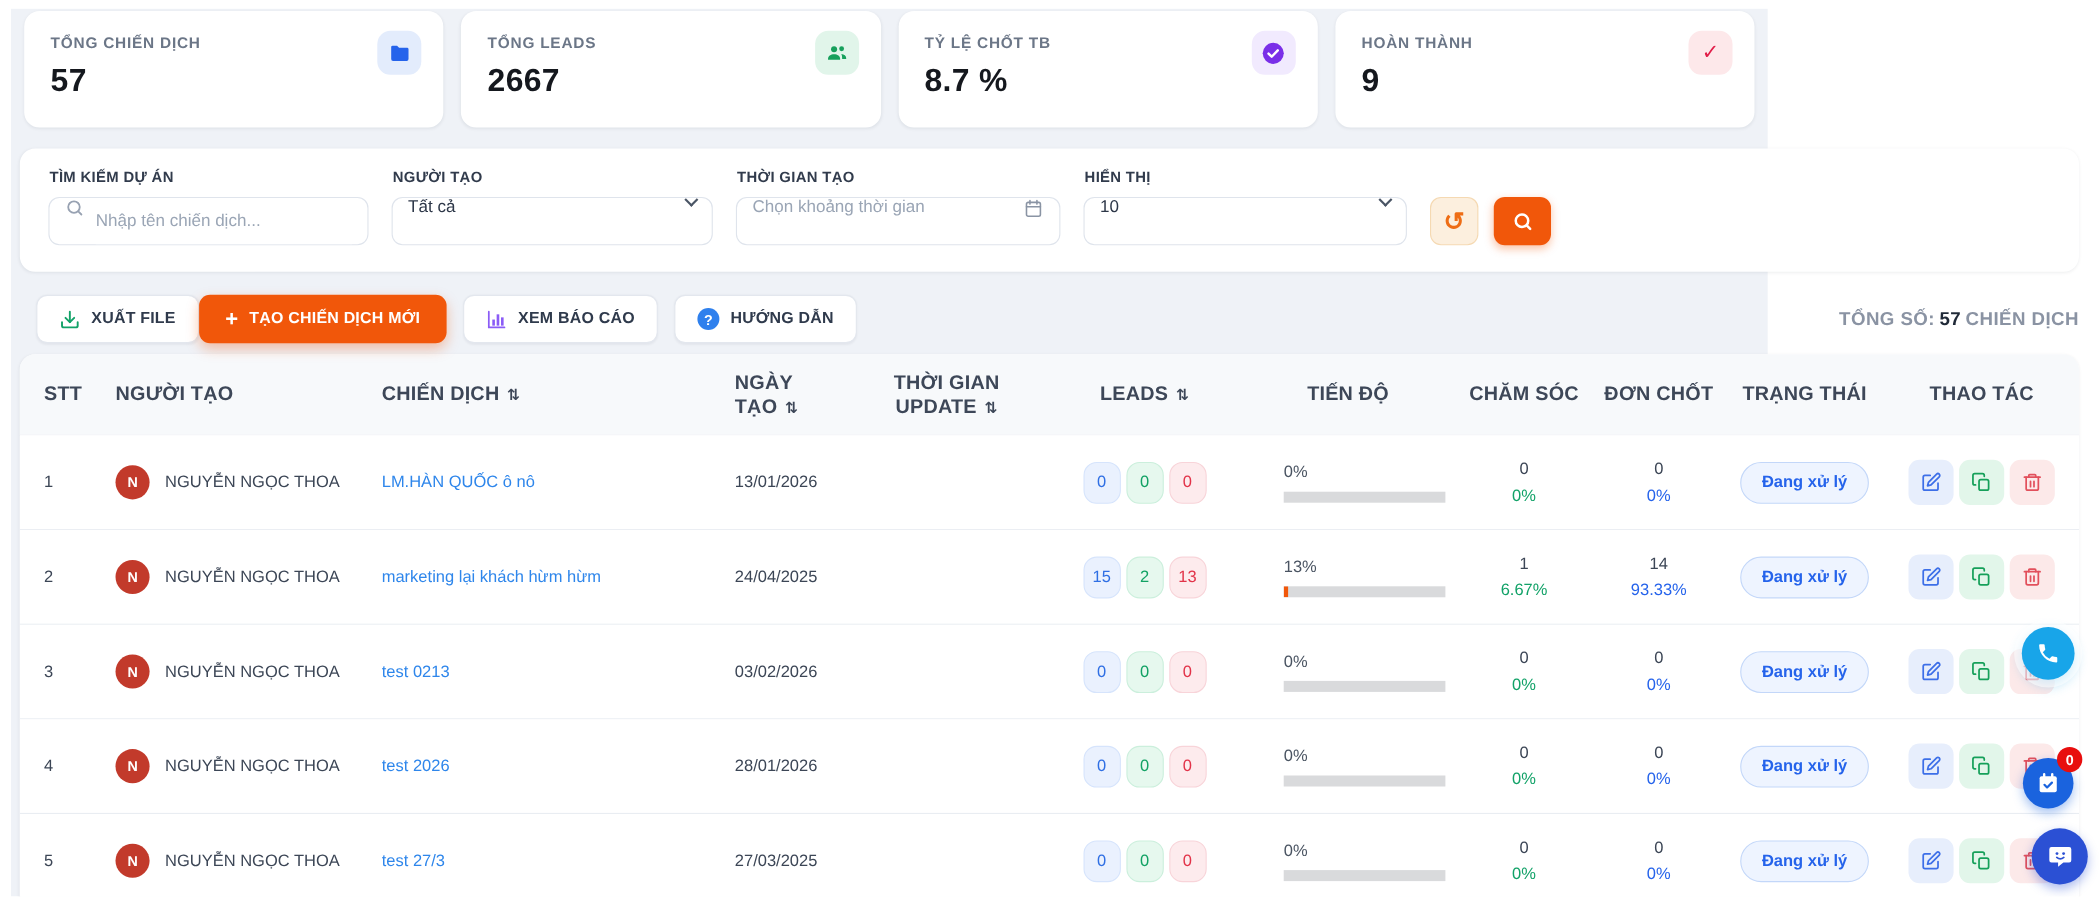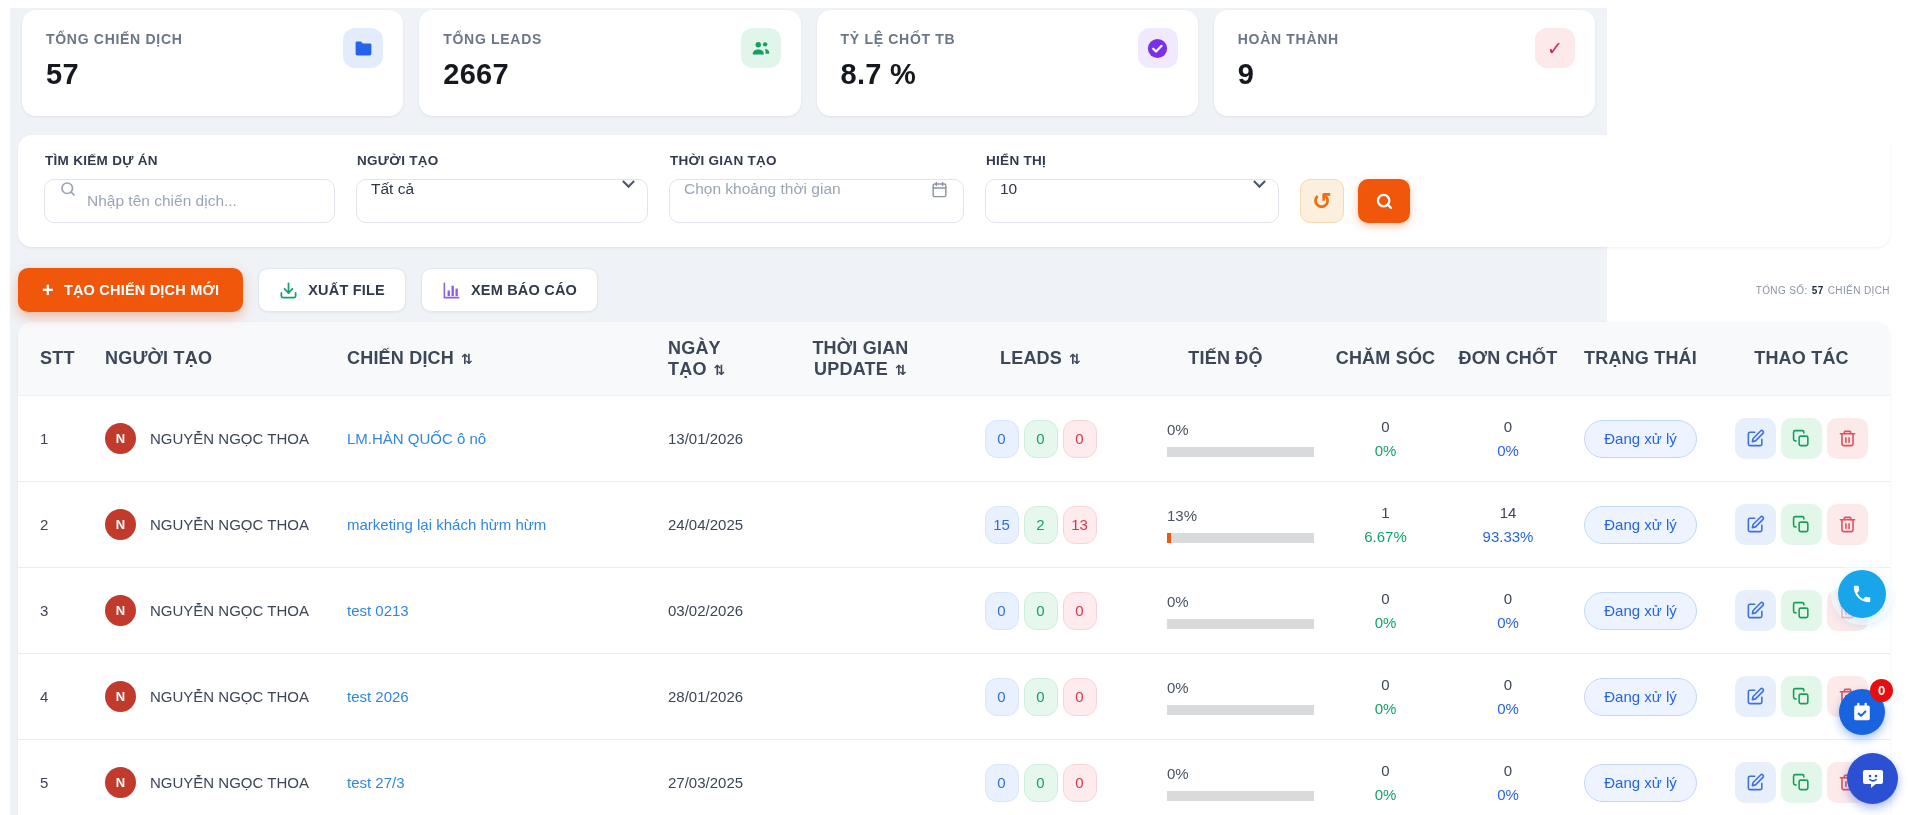--- a/index.html
+++ b/index.html
@@ -49,21 +49,21 @@
          font-weight:700; font-size:14.5px; letter-spacing:.2px; border:none;
          font-family:"Liberation Sans","DejaVu Sans",sans-serif; }
   .btn-create { background:#F1570A; color:#fff; padding:0 24px;
                 box-shadow:0 5px 12px rgba(241,87,10,.35); }
   .plus-icon::after { content:"+"; font-size:20px; font-weight:700; line-height:1; }
   .btn-light { background:#fff; color:#2F3A4C; border:1.5px solid #E3E7EE; padding:0 20px; margin-left:15px;
                box-shadow:0 1px 2px rgba(15,23,42,.05); }
   .q-circle { width:20px; height:20px; border-radius:50%; background:#2F80ED; color:#fff; font-size:13px;
               font-weight:700; display:flex; align-items:center; justify-content:center; }
   .q-circle::after { content:"?"; }
-  .total-text { margin-left:auto; font-size:10px; font-weight:400; color:#8A93A3; letter-spacing:.4px; }
+  .total-text { margin-left:auto; font-size:17px; font-weight:700; color:#8A93A3; letter-spacing:.4px; }
   .total-text b { color:#1F2937; margin:0 4px; }
 
   
   .table-panel { margin:10px 8px 0 8px; width:1872px; background:#fff; border-radius:14px 14px 0 0;
                  box-shadow:0 1px 3px rgba(15,23,42,.07); }
   .thead { display:flex; align-items:center; height:74px; background:#F7F9FB; border-radius:14px 14px 0 0;
            border-bottom:1px solid #EDF0F4; }
   .th { font-size:18px; font-weight:700; color:#3D4758; letter-spacing:.2px; }
   .sort::after { content:"\21C5"; margin-left:7px; font-size:14px; }
   .c-stt      { width:60px;  padding-left:22px; }
@@ -94,21 +94,21 @@
   .lb-blue  { background:#EAF1FE; color:#2F6FE4; border-color:#D6E4FC; }
   .lb-green { background:#E6F8EE; color:#12A264; border-color:#CBEFDC; }
   .lb-red   { background:#FDEBED; color:#E23349; border-color:#F8D4D9; }
   .prog-label { font-size:15px; color:#4A5462; margin-bottom:9px; }
   .prog-track { width:147px; height:10px; background:#D9DADC; overflow:hidden; }
   .prog-fill  { height:100%; width:0; background:#F1570A; }
   .num { margin-bottom:7px; }
   .pct-green { color:#12A268; }
   .pct-blue  { color:#2563EB; }
   .status-pill { height:38px; padding:0 19px; border-radius:19px; background:#EEF4FF;
-                 border:1.5px solid #C3D7F9; color:#2563EB; font-weight:400; font-size:15px;
+                 border:1.5px solid #C3D7F9; color:#2563EB; font-weight:700; font-size:15px;
                  display:flex; align-items:center; }
   .act { width:41px; height:41px; border-radius:10px; border:none; display:flex; align-items:center;
          justify-content:center; cursor:pointer; }
   .act-edit { background:#E7EEFC; }
   .act-copy { background:#E2F6EA; }
   .act-del  { background:#FCE9E9; }
 
   
   .fab { position:absolute; border-radius:50%; border:none; display:flex; align-items:center;
          justify-content:center; cursor:pointer; }
@@ -214,44 +214,48 @@
           <svg width="21" height="21" viewBox="0 0 24 24" fill="none" stroke="#ffffff" stroke-width="2.6" stroke-linecap="round">
               <circle cx="11" cy="11" r="6.5"></circle>
               <path d="M19.5 19.5l-3.6-3.6"></path>
             </svg>
         </span>
       </button>
     </div>
   </div>
 
   <div class="toolbar-row">
-    <button class="btn btn-create">
-      <span class="plus-icon"></span>
-      <span>TẠO CHIẾN DỊCH MỚI</span>
-    </button>
     <button class="btn btn-light">
       <span style="display:flex">
         <svg width="19" height="19" viewBox="0 0 24 24" fill="none" stroke="#12A268" stroke-width="2.2" stroke-linecap="round" stroke-linejoin="round">
             <path d="M21 15v4a2 2 0 0 1-2 2H5a2 2 0 0 1-2-2v-4"></path>
             <path d="M7 10l5 5 5-5"></path>
             <path d="M12 15V3"></path>
           </svg>
       </span>
       <span>XUẤT FILE</span>
+    </button>
+    <button class="btn btn-create">
+      <span class="plus-icon"></span>
+      <span>TẠO CHIẾN DỊCH MỚI</span>
     </button>
     <button class="btn btn-light">
       <span style="display:flex">
         <svg width="19" height="19" viewBox="0 0 24 24">
             <path d="M3 3v18h18" stroke="#8B5CF6" stroke-width="2" fill="none" stroke-linecap="round"></path>
             <rect x="7" y="12" width="3" height="7" fill="#8B5CF6"></rect>
             <rect x="12" y="6" width="3" height="13" fill="#8B5CF6"></rect>
             <rect x="17" y="9.5" width="3" height="9.5" fill="#8B5CF6"></rect>
           </svg>
       </span>
       <span>XEM BÁO CÁO</span>
+    </button>
+    <button class="btn btn-light">
+      <span class="q-circle"></span>
+      <span>HƯỚNG DẪN</span>
     </button>
     <div class="total-text">
       <span>TỔNG SỐ:</span><b>57</b><span>CHIẾN DỊCH</span>
     </div>
   </div>
 
   <div class="table-panel">
     <div class="thead">
       <div class="th c-stt">STT</div>
       <div class="th c-creator">NGƯỜI TẠO</div>

